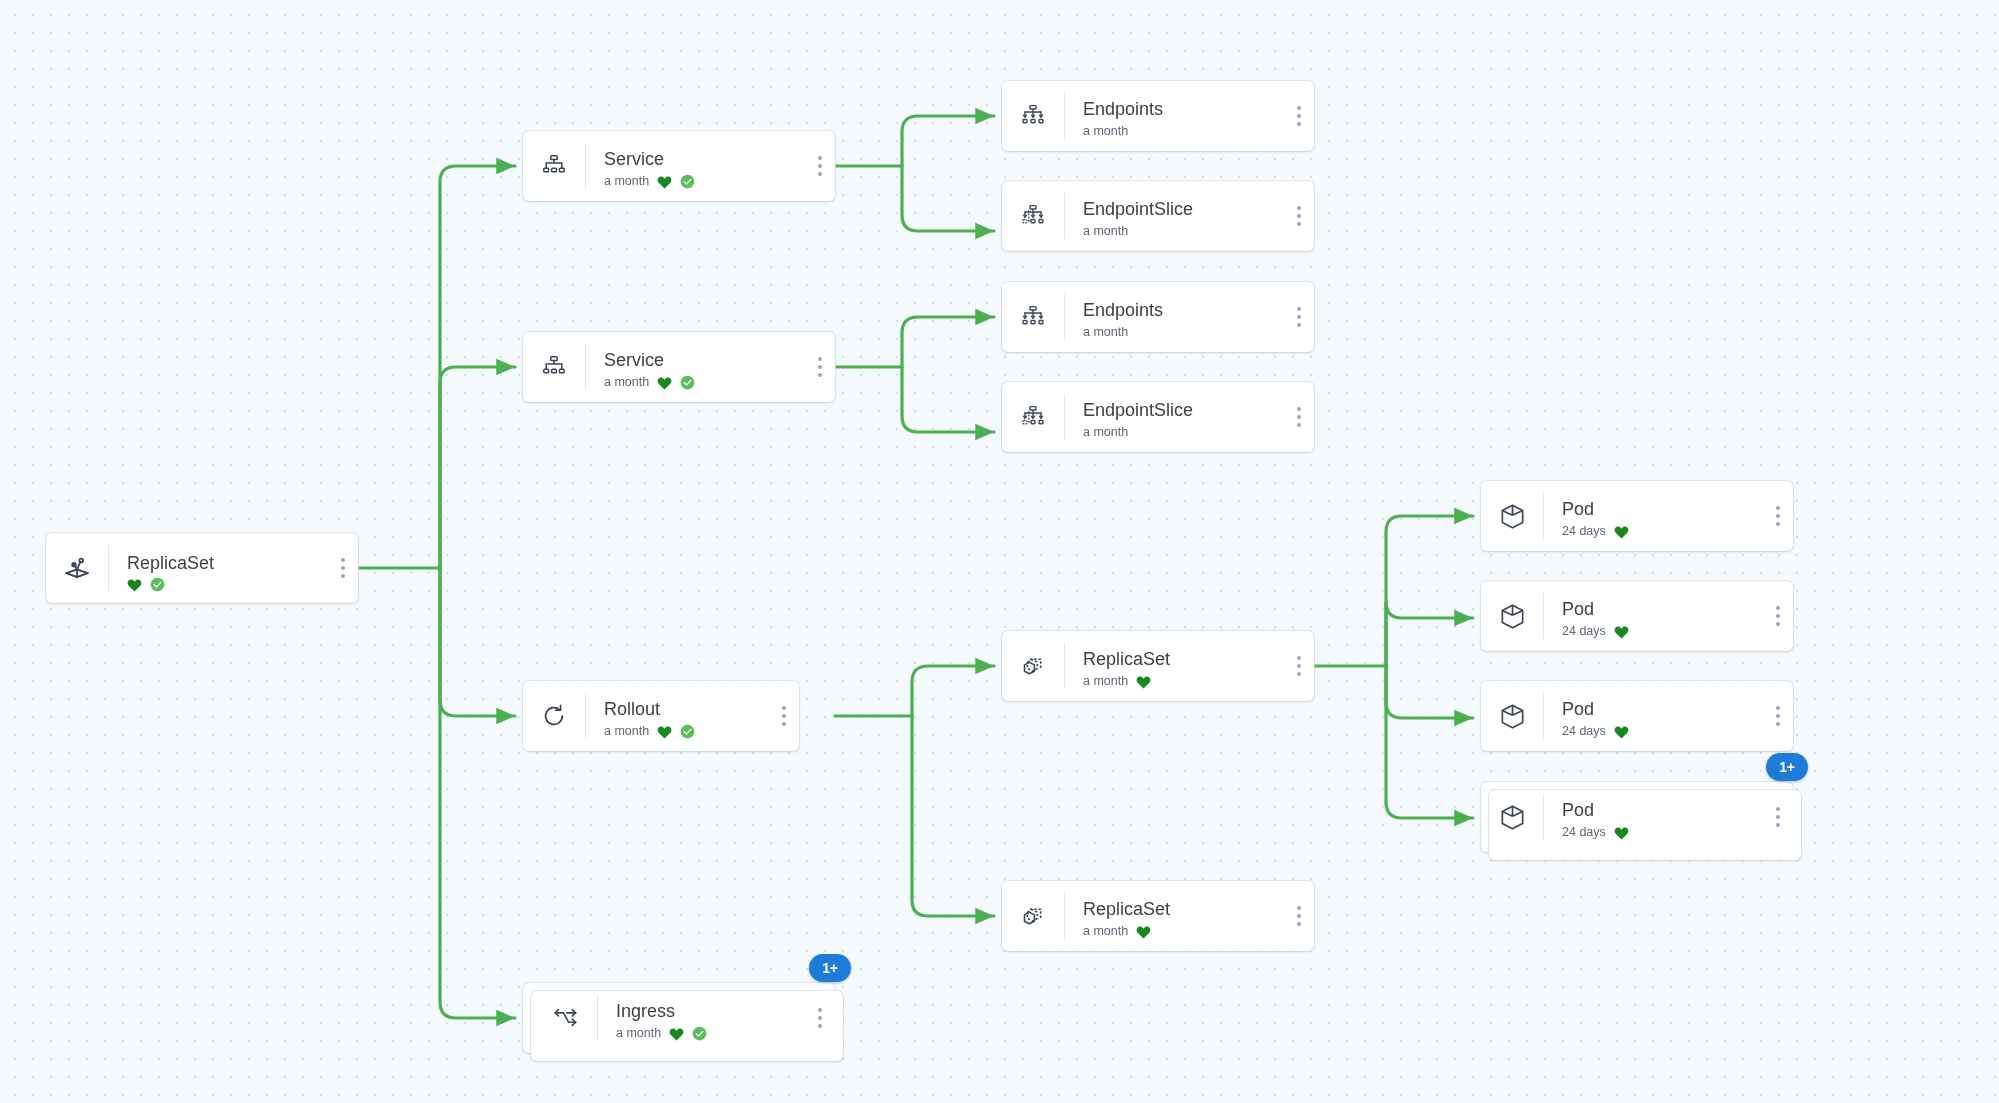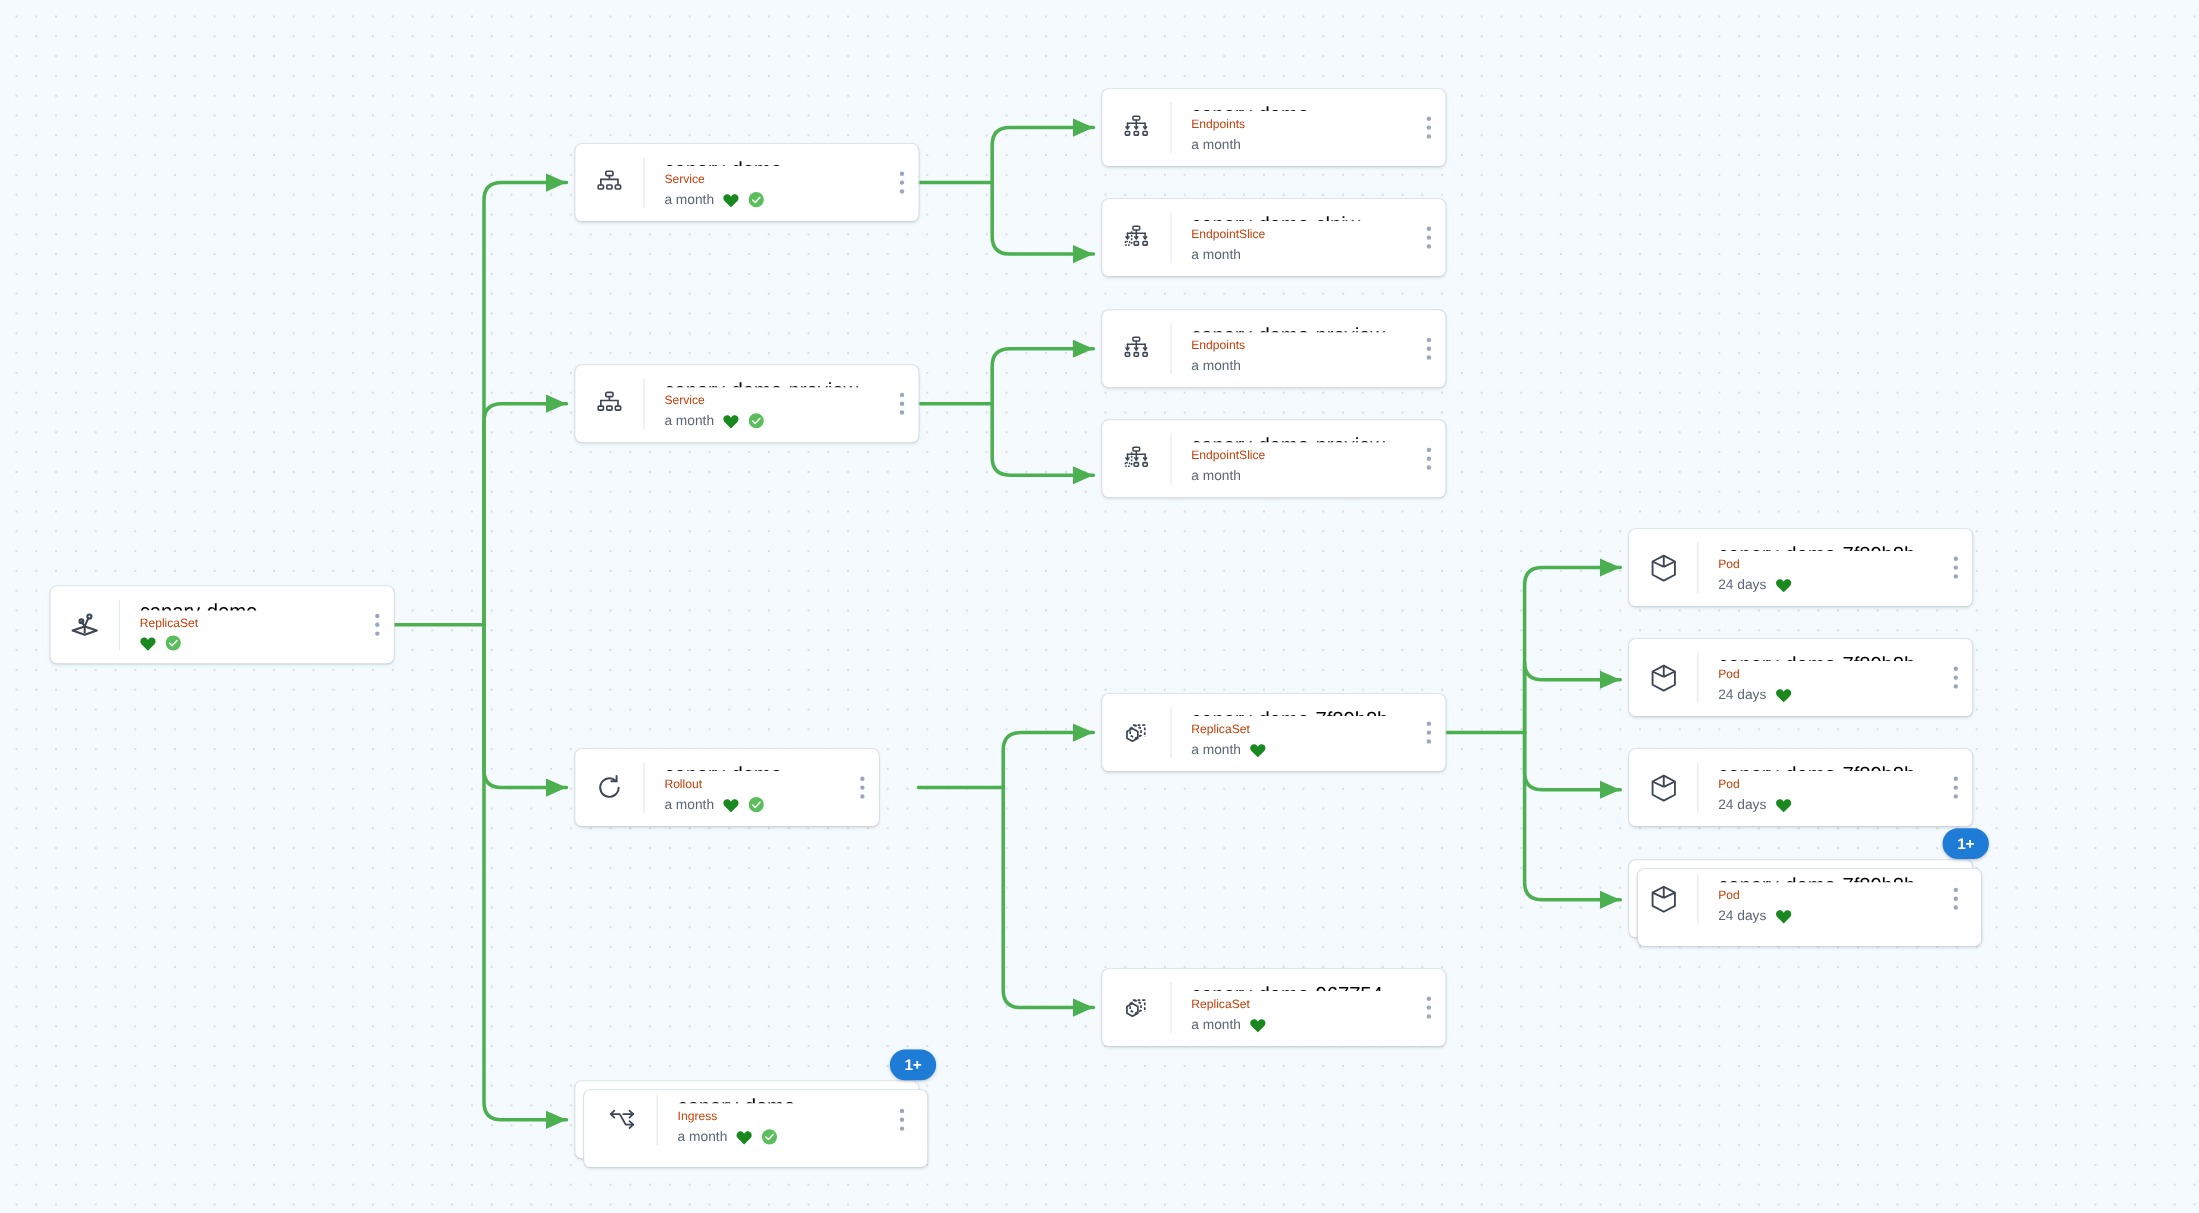--- a/index.html
+++ b/index.html
@@ -52,21 +52,21 @@
     flex:1 1 auto;min-width:0;
     padding:11px 0 11px 18px;
     display:flex;flex-direction:column;justify-content:center;
   }
   .n-title{
     font-size:18.5px;color:#000000;letter-spacing:-.1px;
     white-space:nowrap;overflow:hidden;text-overflow:ellipsis;
     line-height:1.28;
   }
   .n-kind{
-    font-size:11px;color:#c2410c;margin-top:5px;line-height:1.35;
+    font-size:18px;color:#404040;margin-top:5px;line-height:1.35;
   }
   .n-meta{
     display:flex;align-items:center;gap:8px;margin-top:2px;
   }
   .n-age{font-size:12.5px;color:#5c6773;line-height:1.35;}
   .n-menu{
     width:30px;min-width:30px;
     display:flex;align-items:center;justify-content:center;
     cursor:pointer;
   }

